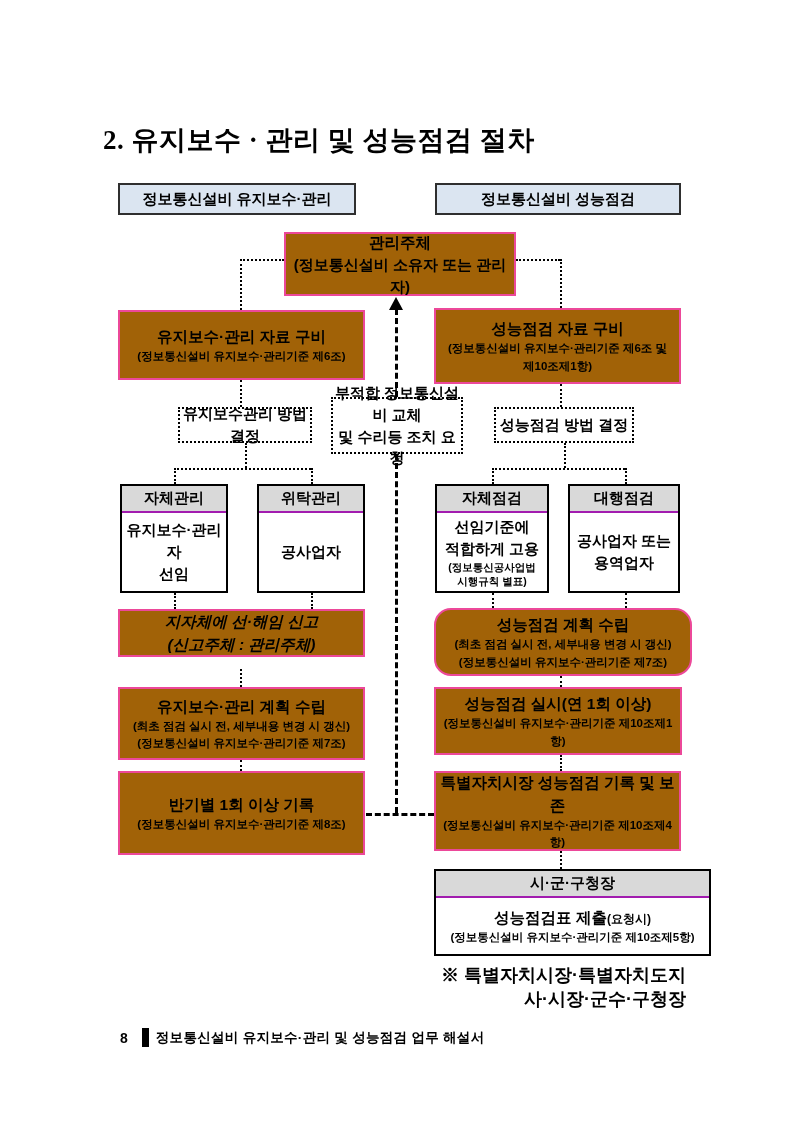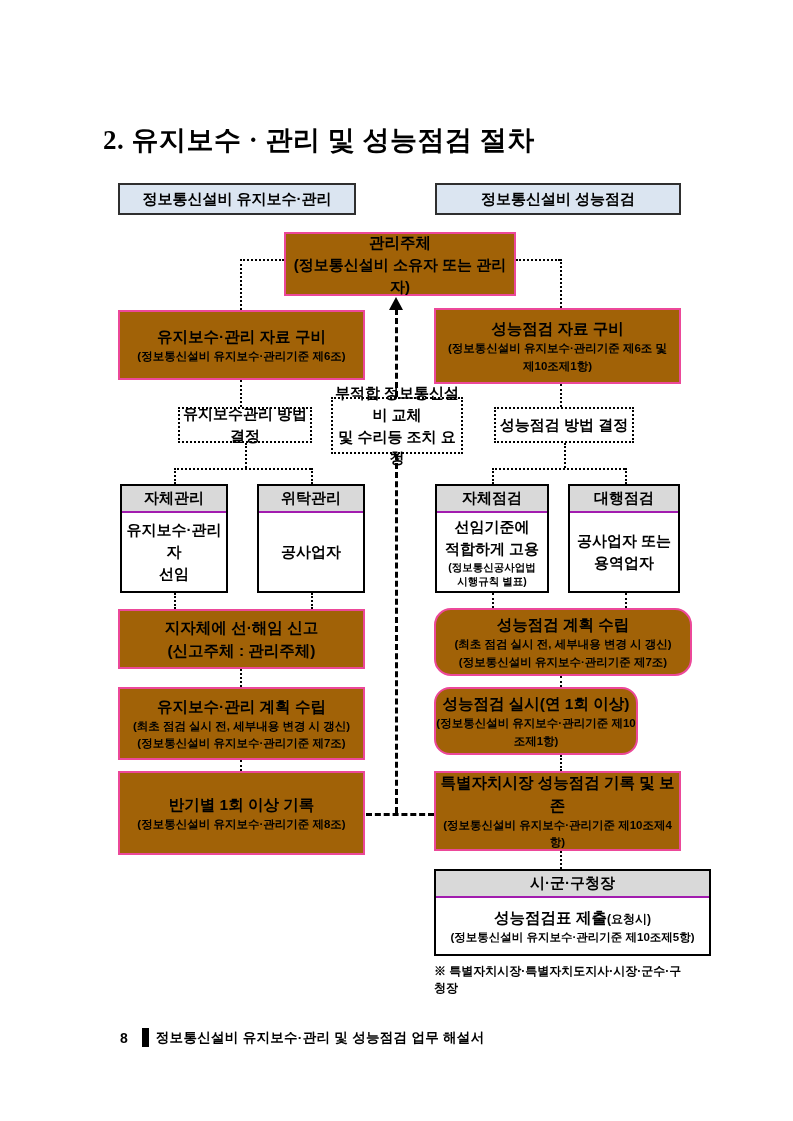--- a/index.html
+++ b/index.html
@@ -35,21 +35,21 @@
   .hdot { position:absolute; height:0; border-top:2px dotted #000; }
   .vdash { position:absolute; width:0; border-left:3px dashed #000; }
   .hdash { position:absolute; height:0; border-top:3px dashed #000; }
   .arrow-up {
     position:absolute; width:0; height:0;
     border-left:7px solid transparent; border-right:7px solid transparent;
     border-bottom:13px solid #000;
   }
   .footnote {
     position:absolute; left:434px; top:963px; width:252px;
-    font-size:12px; font-weight:bold;
+    text-align:right; font-size:18px; font-weight:bold;
   }
   .footer { position:absolute; left:120px; top:1028px; display:flex; align-items:center; }
   .footer .pg { font-size:14px; font-weight:bold; margin-right:14px; }
   .footer .bar { width:7px; height:19px; background:#000; margin-right:7px; }
   .footer .txt { font-size:13.5px; font-weight:bold; letter-spacing:0.3px; }
 </style>
 </head>
 <body>
 
 <div class="canvas">
@@ -141,39 +141,39 @@
       <div class="t1b">공사업자 또는</div>
       <div class="t1b">용역업자</div>
     </div>
   </div>
 
   <div class="vdot" style="left:174px; top:593px; height:16px;"></div>
   <div class="vdot" style="left:311px; top:593px; height:16px;"></div>
   <div class="vdot" style="left:492px; top:593px; height:15px;"></div>
   <div class="vdot" style="left:625px; top:593px; height:15px;"></div>
 
-  <div class="bx gray" style="left:118px; top:609px; width:247px; height:60px;">
+  <div class="bx gray" style="left:118px; top:609px; width:247px; height:48px;font-style:italic;">
     <div class="t1">지자체에 선·해임 신고</div>
     <div class="t1">(신고주체 : 관리주체)</div>
   </div>
   <div class="bx gray" style="left:434px; top:608px; width:258px; height:68px;border-radius:17px;">
     <div class="t1">성능점검 계획 수립</div>
     <div class="t2">(최초 점검 실시 전, 세부내용 변경 시 갱신)</div>
     <div class="t2">(정보통신설비 유지보수·관리기준 제7조)</div>
   </div>
 
   <div class="vdot" style="left:240px; top:669px; height:18px;"></div>
   <div class="vdot" style="left:560px; top:676px; height:11px;"></div>
 
   <div class="bx gray" style="left:118px; top:687px; width:247px; height:73px;">
     <div class="t1">유지보수·관리 계획 수립</div>
     <div class="t2">(최초 점검 실시 전, 세부내용 변경 시 갱신)</div>
     <div class="t2">(정보통신설비 유지보수·관리기준 제7조)</div>
   </div>
-  <div class="bx gray" style="left:434px; top:687px; width:204px; height:68px;border-radius:16px;">
+  <div class="bx gray" style="left:434px; top:687px; width:248px; height:68px;">
     <div class="t1">성능점검 실시(연 1회 이상)</div>
     <div class="t2">(정보통신설비 유지보수·관리기준 제10조제1항)</div>
   </div>
 
   <div class="vdot" style="left:240px; top:760px; height:11px;"></div>
   <div class="vdot" style="left:560px; top:755px; height:16px;"></div>
 
   <div class="bx gray" style="left:118px; top:771px; width:247px; height:84px;">
     <div class="t1">반기별 1회 이상 기록</div>
     <div class="t2">(정보통신설비 유지보수·관리기준 제8조)</div>

